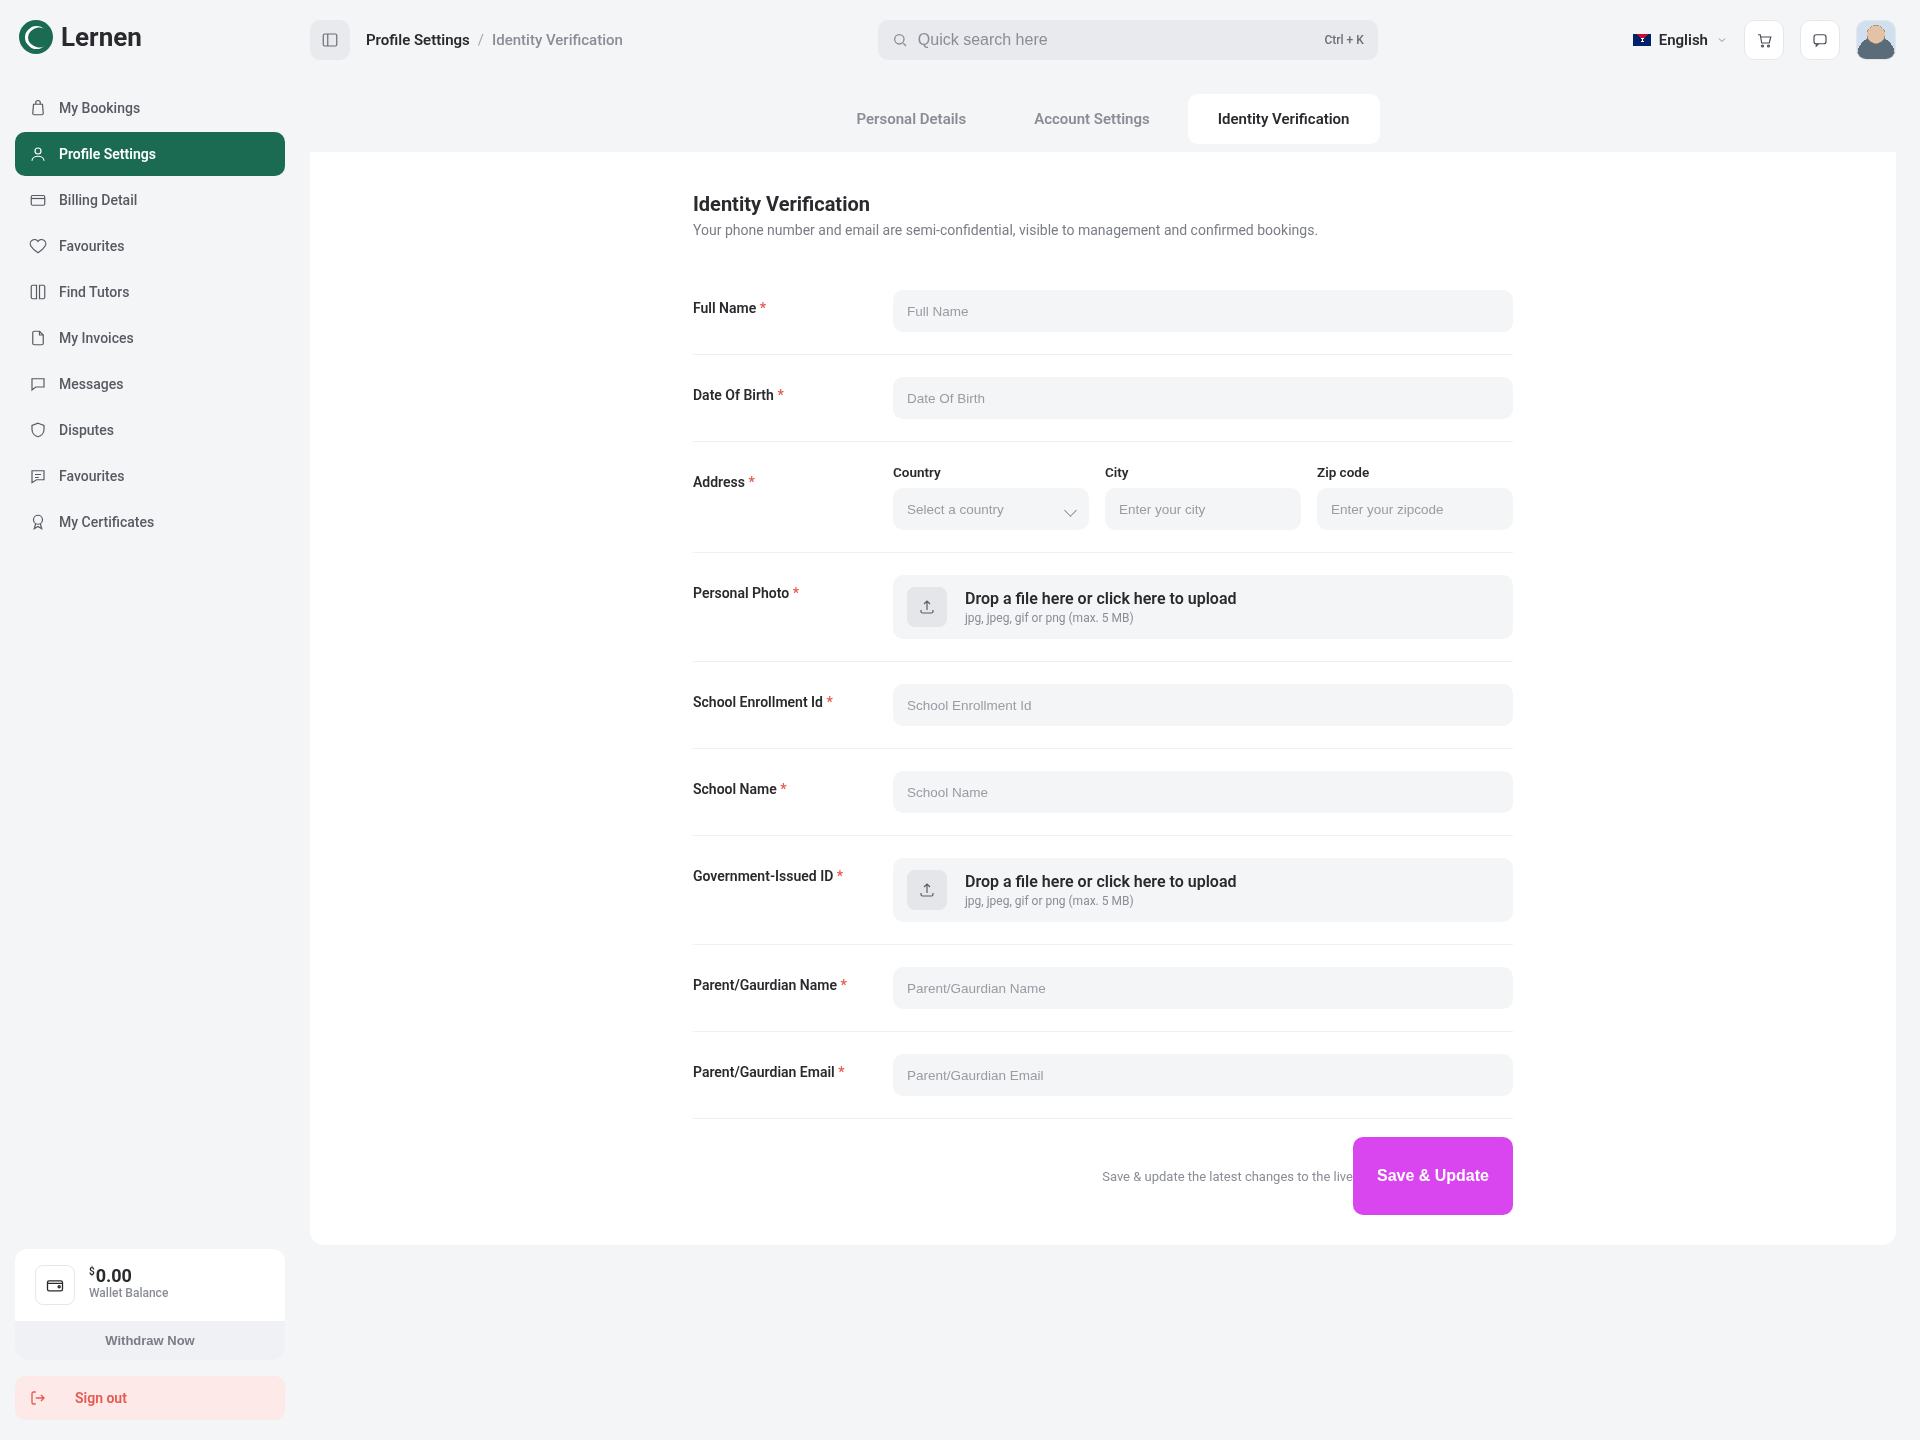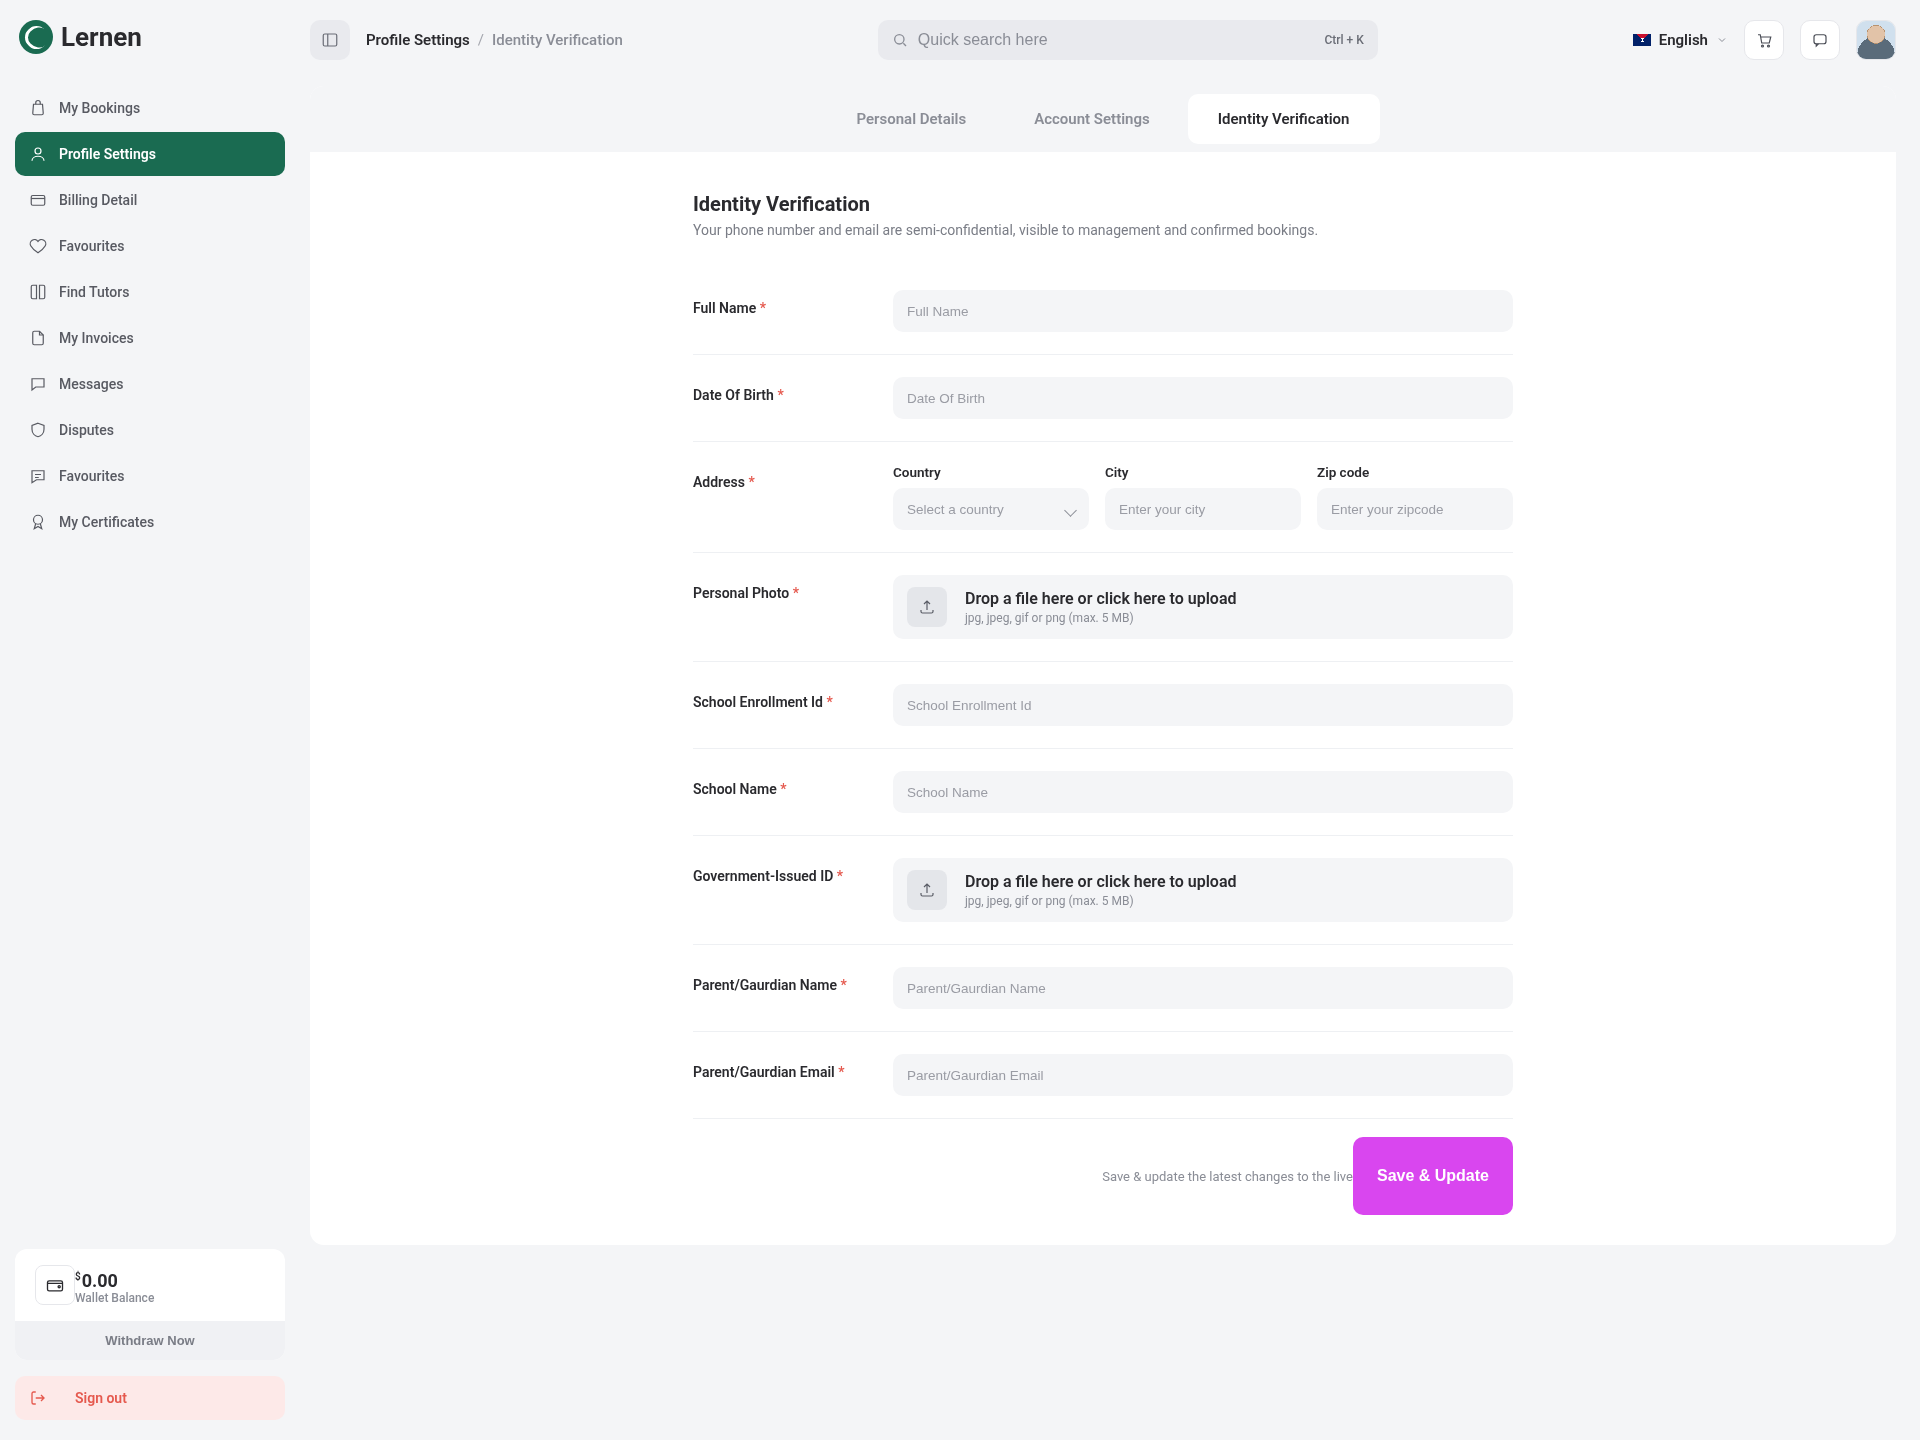--- a/index.html
+++ b/index.html
@@ -9,21 +9,21 @@
 .logo { display: flex; align-items: center; gap: 8px; margin-bottom: 32px; padding-left: 4px; }
 .logo-mark { width: 34px; height: 34px; background: #1a6b51; border-radius: 50%; position: relative; }
 .logo-mark::before { content: ""; position: absolute; top: 6px; left: 6px; width: 20px; height: 20px; border: 3px solid #fff; border-right: none; border-bottom: none; border-radius: 50%; transform: rotate(-45deg); }
 .logo-text { font-size: 26px; font-weight: 700; color: #2a2a2e; }
 .nav { display: flex; flex-direction: column; gap: 2px; }
 .nav-item { display: flex; align-items: center; gap: 12px; padding: 13px 14px; border-radius: 10px; color: #585a62; font-weight: 500; cursor: pointer; font-size: 14px; }
 .nav-item.active { background: #1a6b51; color: #fff; font-weight: 600; }
 .nav-icon { width: 18px; height: 18px; flex-shrink: 0; }
 .spacer { flex: 1; }
 .wallet-card { background: #fff; border-radius: 12px; padding: 0; margin-bottom: 16px; overflow: hidden; }
-.wallet-top { display: flex; align-items: flex-end; gap: 0; padding: 16px 20px; }
+.wallet-top { display: flex; align-items: flex-start; gap: 14px; padding: 16px 20px; }
 .wallet-icon { width: 40px; height: 40px; border: 1px solid #e6e7eb; border-radius: 8px; display: flex; align-items: center; justify-content: center; color: #2a2a2e; }
 .wallet-amount { font-size: 18px; font-weight: 700; color: #2a2a2e; }
 .wallet-amount sup { font-size: 10px; font-weight: 600; margin-right: 1px; }
 .wallet-label { font-size: 12px; color: #8a8d96; font-weight: 500; }
 .wallet-action { width: 100%; background: #f0f1f4; border: none; padding: 12px; font-size: 13px; color: #7a7d86; font-weight: 700; cursor: pointer; }
 .signout { display: flex; align-items: center; gap: 28px; padding: 13px 14px; border-radius: 10px; background: #fde9e8; color: #e5594e; font-weight: 600; cursor: pointer; font-size: 14px; }
 .main { flex: 1; display: flex; flex-direction: column; }
 .topbar { display: flex; align-items: center; gap: 16px; padding: 20px 24px 26px 10px; }
 .collapse-btn { width: 40px; height: 40px; border-radius: 10px; background: #e9eaee; display: flex; align-items: center; justify-content: center; color: #6a6d76; cursor: pointer; border: none; }
 .breadcrumb { display: flex; align-items: center; gap: 8px; font-size: 15px; font-weight: 600; }

